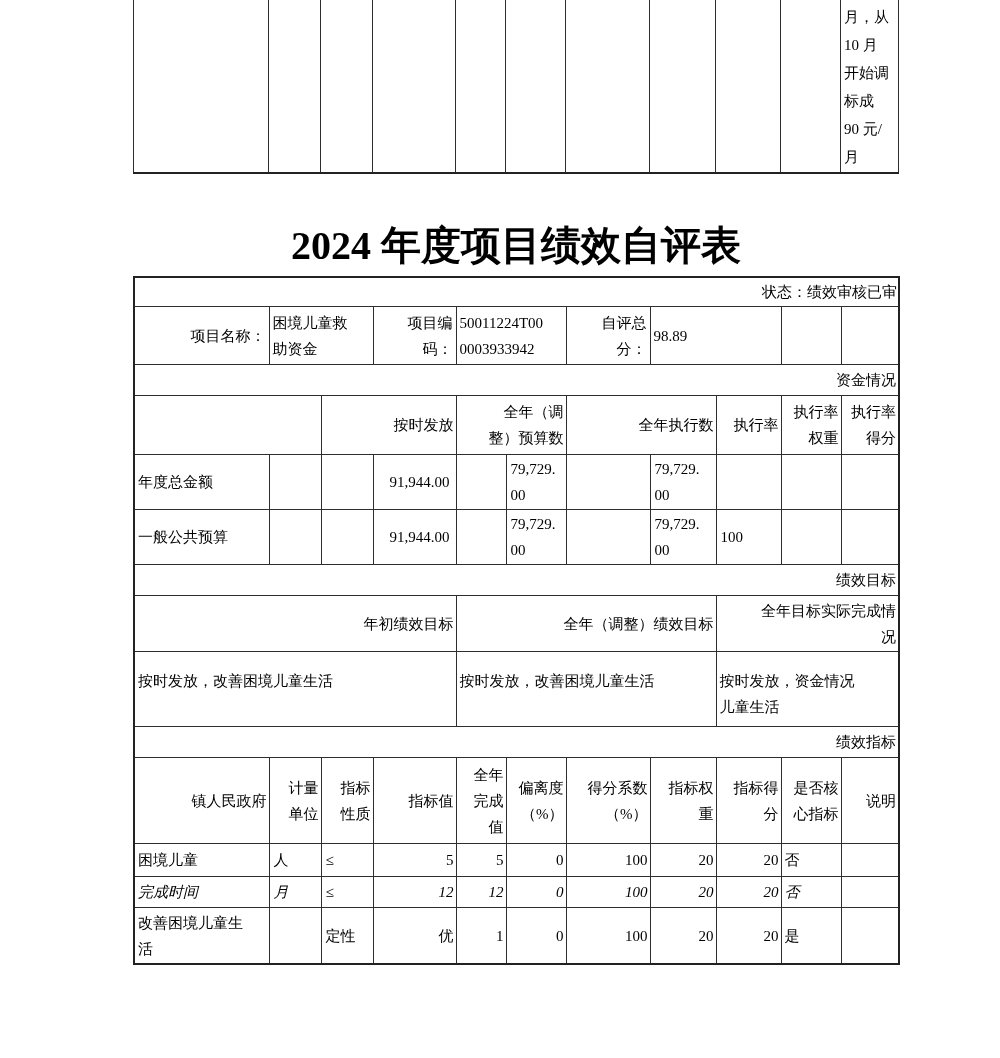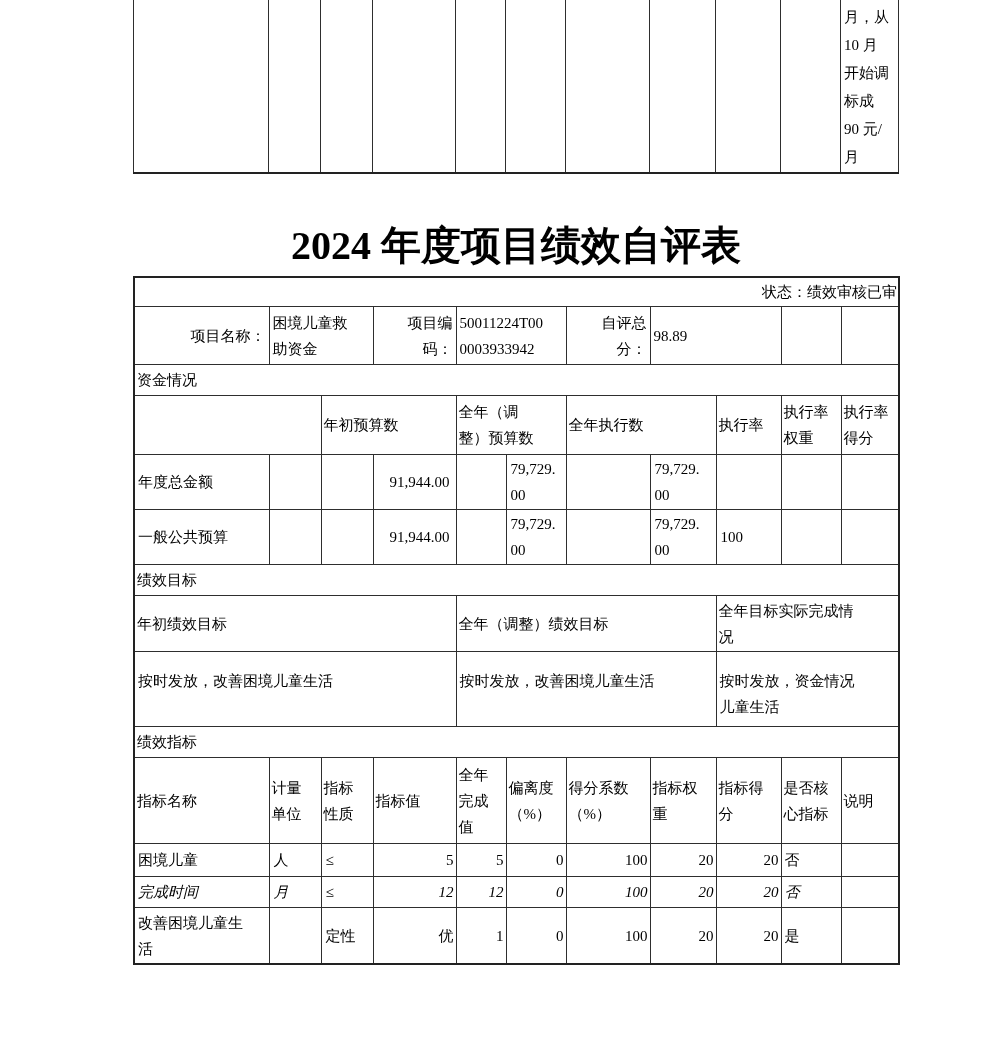--- a/index.html
+++ b/index.html
@@ -17,21 +17,21 @@
   .top-table td{border-top:none;line-height:28px;}
   .top-table{border-bottom:2px solid #222;}
   .cont-note{vertical-align:top;padding-top:3px;padding-left:3px;}
   
   .title{
     width:766px;text-align:center;font-weight:bold;font-size:40px;line-height:34px;
     margin-top:55px;margin-bottom:13px;white-space:nowrap;
   }
   
   .main-table{border:2px solid #222;}
-  .al-c{text-align:left;}
+  .al-c{text-align:right;}
   .al-r{text-align:right;}
   .lbl{text-align:right;padding-right:3px;}
   .val{text-align:left;padding-left:3px;}
   .num-r{text-align:right;padding-right:6px;}
   .num-r2{text-align:right;padding-right:2px;}
   .num-l{text-align:left;padding-left:4px;}
   .va-t{vertical-align:top;padding-top:16px;}
   .r-status td{height:24px;}
   .r-info1 td{height:55px;}
   .r-info2 td{height:83px;}
@@ -123,21 +123,21 @@
       <td></td>
     </tr>
 
 
     <tr class="r-sec">
       <td colspan="11" class="al-c">资金情况</td>
     </tr>
 
     <tr class="r-fhead">
       <td colspan="2"></td>
-      <td colspan="2" class="al-c">年初预算数</td>
+      <td colspan="2" class="al-c">按时发放</td>
       <td colspan="2" class="al-c">全年（调
 整）预算数</td>
       <td colspan="2" class="al-c">全年执行数</td>
       <td class="al-c">执行率</td>
       <td class="al-c">执行率
 权重</td>
       <td class="al-c">执行率
 得分</td>
     </tr>
 
@@ -190,21 +190,21 @@
       <td colspan="4" class="val va-t">按时发放，改善困境儿童生活</td>
       <td colspan="3" class="val va-t">按时发放，资金情况
 儿童生活</td>
     </tr>
 
     <tr class="r-sec">
       <td colspan="11" class="al-c">绩效指标</td>
     </tr>
 
     <tr class="r-ihead">
-      <td class="al-c">指标名称</td>
+      <td class="al-c">镇人民政府</td>
       <td class="al-c">计量
 单位</td>
       <td class="al-c">指标
 性质</td>
       <td class="al-c">指标值</td>
       <td class="al-c">全年
 完成
 值</td>
       <td class="al-c">偏离度
 （%）</td>

